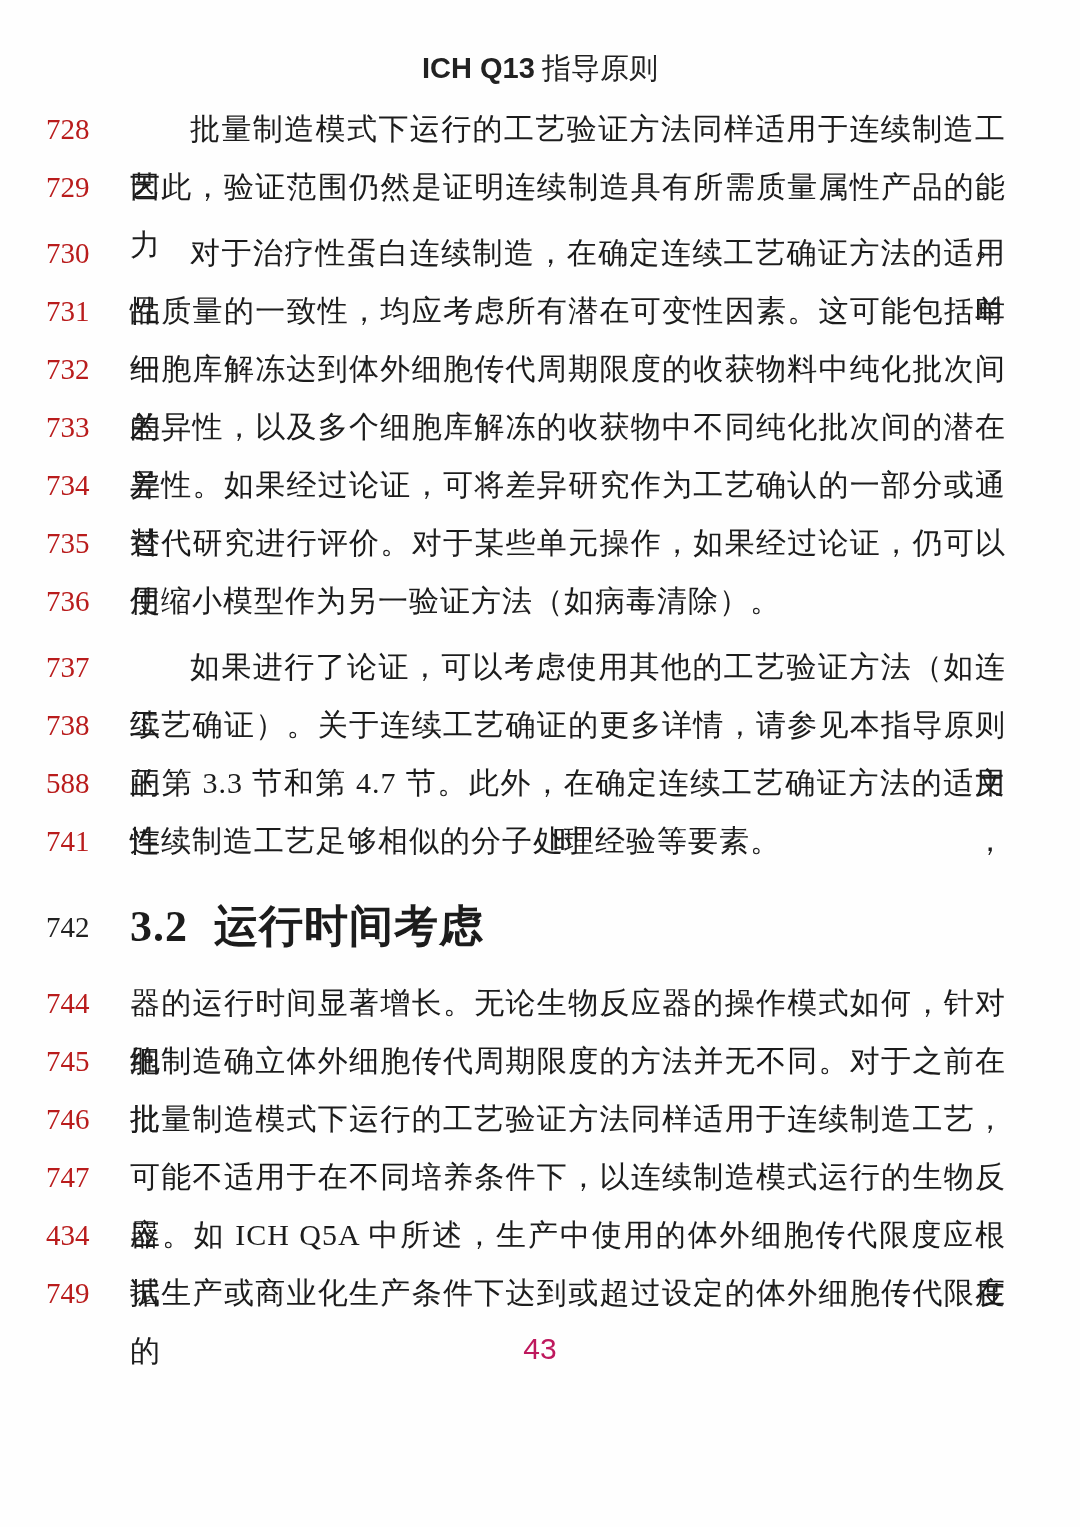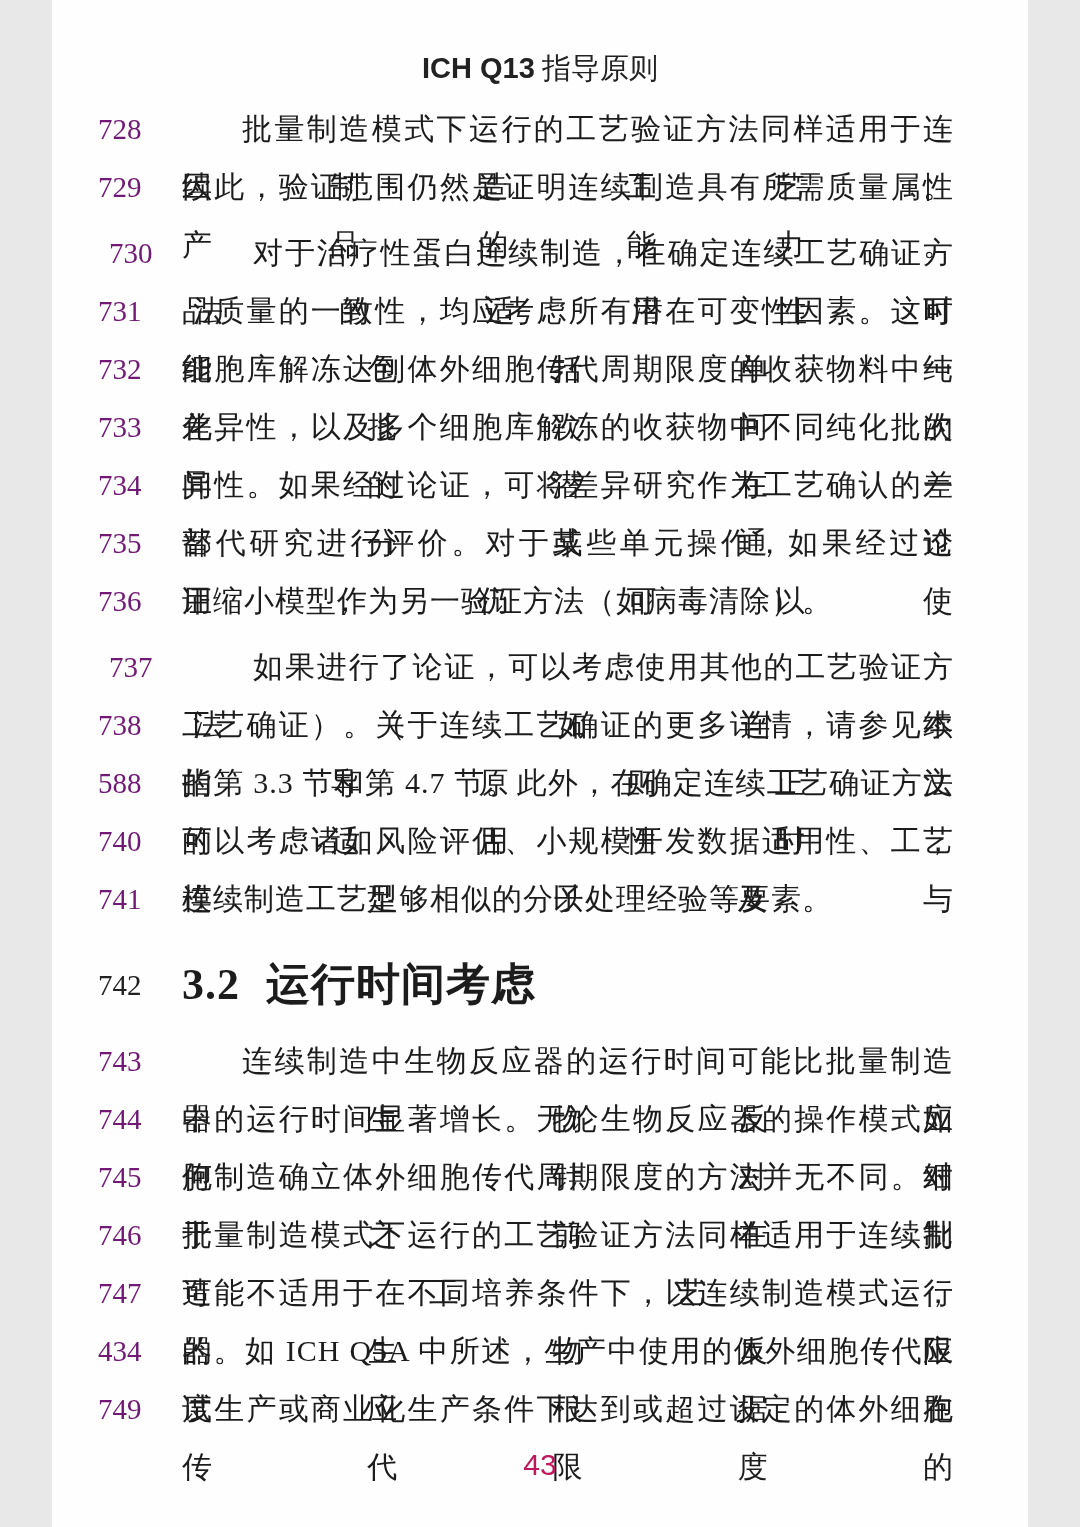--- a/index.html
+++ b/index.html
@@ -2,21 +2,21 @@
 <html lang="zh"><head>
 <meta charset="utf-8">
 <style>
   html, body {
     margin: 0;
     padding: 0;
     background: #e8e8e8;
   }
   .page {
     position: relative;
-    width: 976px;
+    width: 1080px;
     height: 1527px;
     margin: 0 auto;
     background: #fefefe;
     color: #1c1c1c;
     overflow: hidden;
     font-family: "Liberation Serif", "DejaVu Serif", serif;
   }
   .page-header {
     padding-top: 50px;
     text-align: center;
@@ -40,39 +40,38 @@
     height: 58px;
     line-height: 58px;
     font-size: 30px;
   }
   .line .num {
     width: 130px;
     padding-left: 46px;
     box-sizing: border-box;
     flex: 0 0 130px;
     font-size: 29px;
-    color: #701a75;
+    color: #b91c1c;
   }
   .line .txt {
     flex: 1 1 auto;
     margin-right: 74px;
     text-align: justify;
     text-align-last: justify;
     letter-spacing: 1px;
     white-space: nowrap0;
   }
   .line .txt.indent {
     text-indent: 2em;
   }
   .line .txt.end {
     text-align-last: left;
   }
   .line.para-start {
     margin-top: 8px;
-    padding-left: 11px;
   }
   .heading-row {
     display: flex;
     align-items: flex-end;
     margin-top: 28px;
     margin-bottom: 18px;
     height: 58px;
     line-height: 58px;
   }
   .heading-row .num {
@@ -156,36 +155,28 @@
       </div>
       <div class="line">
         <span class="num">738</span>
         <span class="txt">工艺确证）。关于连续工艺确证的更多详情，请参见本指导原则正文</span>
       </div>
       <div class="line">
         <span class="num">588</span>
         <span class="txt">的第 3.3 节和第 4.7 节。此外，在确定连续工艺确证方法的适用性时，</span>
       </div>
       <div class="line">
-        <span class="num">740</span>
-        <span class="txt">可以考虑诸如风险评估、小规模开发数据适用性、工艺模型以及与</span>
-      </div>
-      <div class="line">
         <span class="num">741</span>
         <span class="txt end">连续制造工艺足够相似的分子处理经验等要素。</span>
       </div>
       <div class="heading-row">
         <span class="num">742</span>
         <span class="heading-content"><span class="heading-number">3.2</span><span>运行时间考虑</span></span>
       </div>
       <div class="line">
-        <span class="num">743</span>
-        <span class="txt indent">连续制造中生物反应器的运行时间可能比批量制造中生物反应</span>
-      </div>
-      <div class="line">
         <span class="num">744</span>
         <span class="txt">器的运行时间显著增长。无论生物反应器的操作模式如何，针对细</span>
       </div>
       <div class="line">
         <span class="num">745</span>
         <span class="txt">胞制造确立体外细胞传代周期限度的方法并无不同。对于之前在批</span>
       </div>
       <div class="line">
         <span class="num">746</span>
         <span class="txt">批量制造模式下运行的工艺验证方法同样适用于连续制造工艺，</span>

